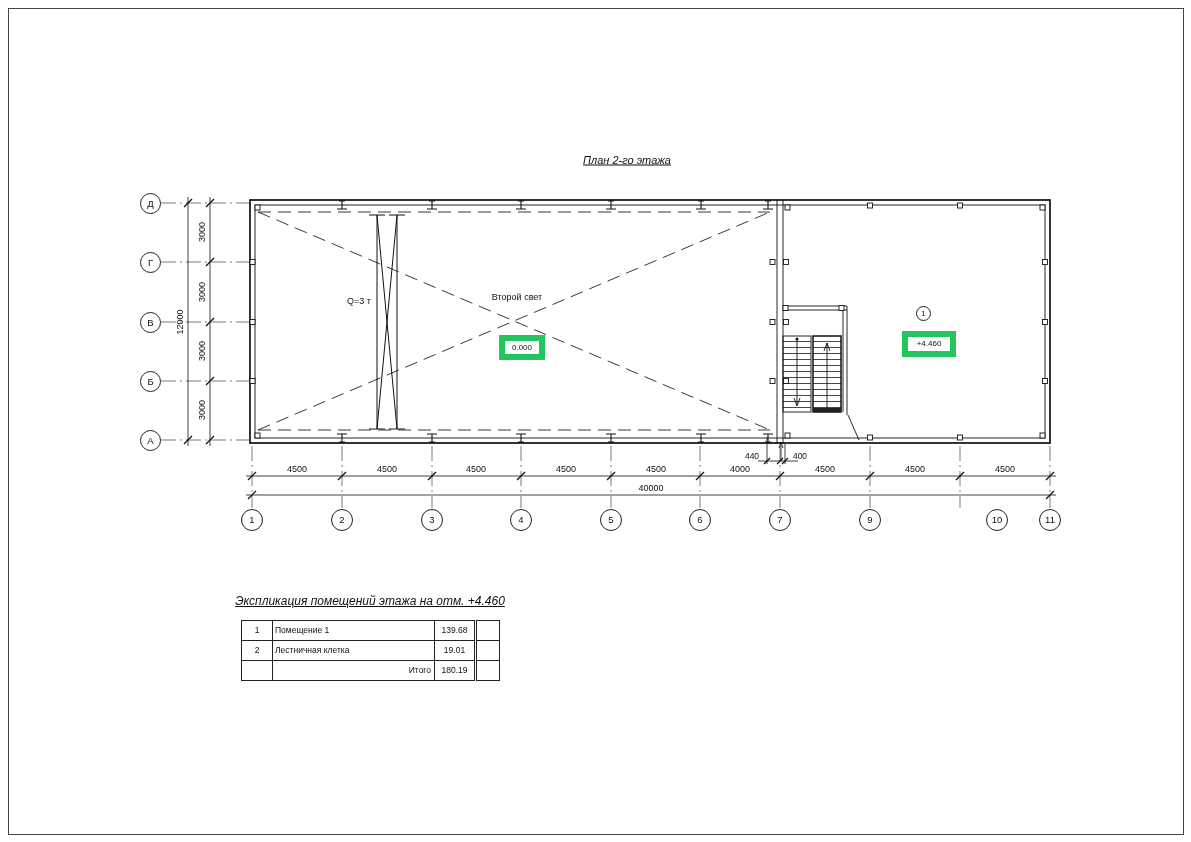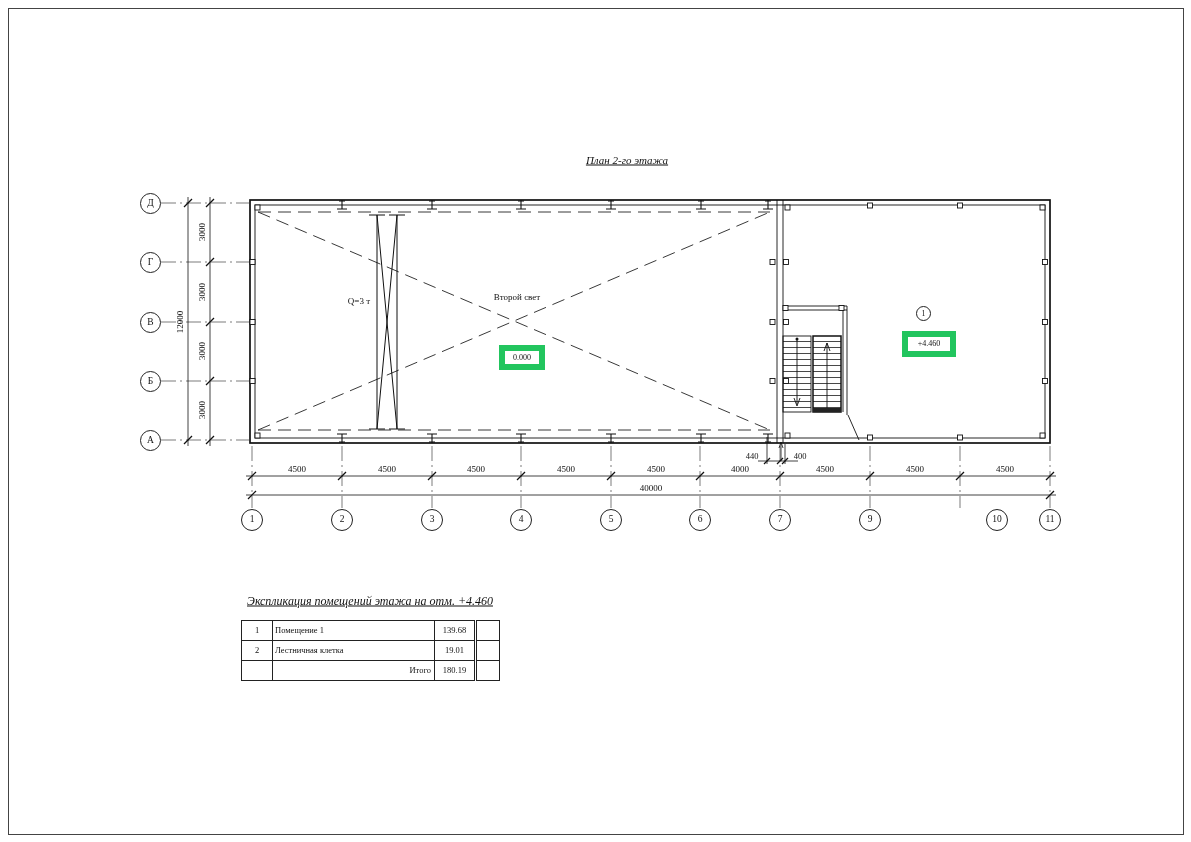--- a/index.html
+++ b/index.html
@@ -1,17 +1,17 @@
 <!DOCTYPE html>
 <html><head>
 <meta charset="utf-8">
 <style>
   html,body{margin:0;padding:0;background:#fff;}
   #sheet{position:relative;width:1191px;height:842px;background:#fff;
-         font-family:Liberation Serif, serif;color:#111;overflow:hidden;}
+         font-family:Liberation Sans, sans-serif;color:#111;overflow:hidden;}
   #frame{position:absolute;left:8px;top:8px;width:1174px;height:825px;border:1.2px solid #444;}
   svg{position:absolute;left:0;top:0;}
   .lbl{position:absolute;transform:translate(-50%,-50%);font-size:9px;line-height:1;white-space:nowrap;color:#111;}
   .lbl.rot{transform:translate(-50%,-50%) rotate(-90deg);}
   .lbl.small{font-size:8.5px;}
   .title{font-size:11px;font-style:italic;text-decoration:underline;}
   .bubble{position:absolute;border:1px solid #222;border-radius:50%;background:#fff;
           display:flex;align-items:center;justify-content:center;font-size:9.5px;line-height:1;}
   .bubble.col{width:20px;height:20px;}
   .bubble.row{width:19px;height:19px;}
@@ -181,21 +181,21 @@
       <line x1="764" y1="464" x2="770" y2="458"></line>
         <line x1="777" y1="464" x2="783" y2="458"></line>
         <line x1="782" y1="464" x2="788" y2="458"></line>
     </g>
   </svg>
 
   <div class="lbl title" style="left:627px;top:160px;">План 2-го этажа</div>
 
   <div class="lbl" style="left:359px;top:301px;">Q=3 т</div>
   <div class="lbl" style="left:517px;top:297px;">Второй свет</div>
-  <div class="valbox" style="left:499px;top:345px;width:34px;height:13px;">0.000</div>
+  <div class="valbox" style="left:499px;top:335px;width:34px;height:13px;">0.000</div>
   <div class="bubble room" style="left:916px;top:306px;">1</div>
   <div class="valbox" style="left:902px;top:331px;width:42px;height:14px;">+4.460</div>
 
   <div class="lbl" style="left:297px;top:469px;">4500</div>
   <div class="lbl" style="left:387px;top:469px;">4500</div>
   <div class="lbl" style="left:476px;top:469px;">4500</div>
   <div class="lbl" style="left:566px;top:469px;">4500</div>
   <div class="lbl" style="left:656px;top:469px;">4500</div>
   <div class="lbl" style="left:740px;top:469px;">4000</div>
   <div class="lbl" style="left:825px;top:469px;">4500</div>

